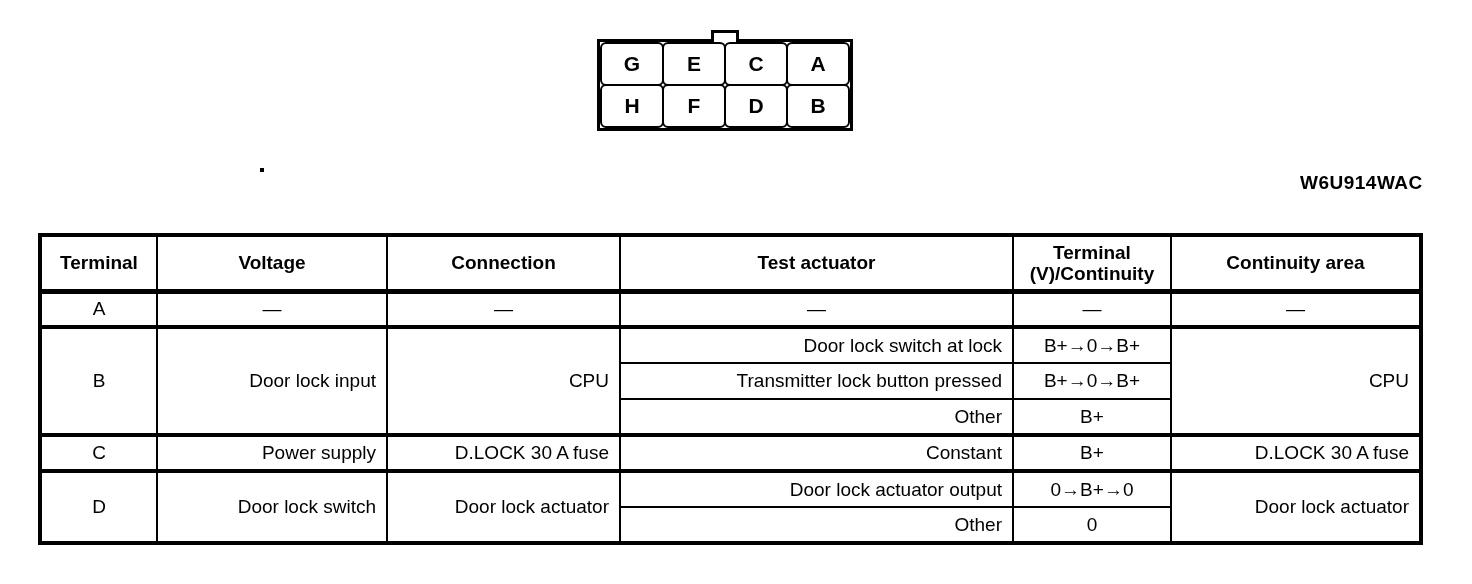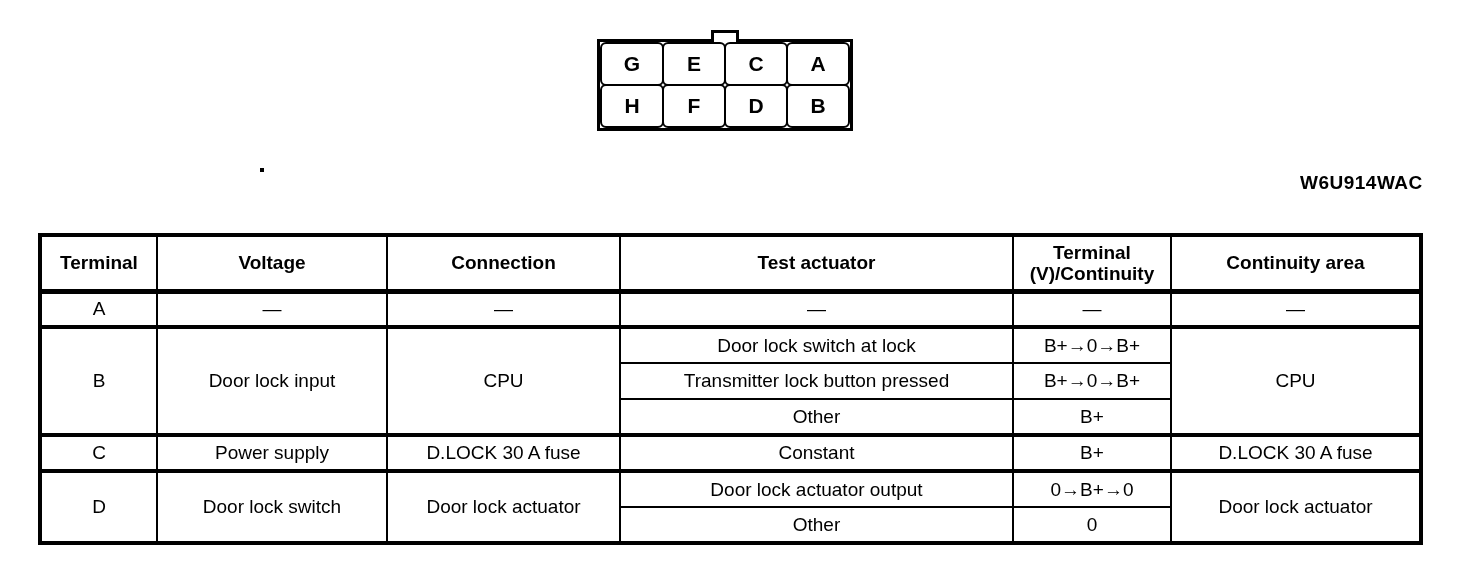--- a/index.html
+++ b/index.html
@@ -82,21 +82,21 @@
     height: 56px;
     font-weight: 700;
     text-align: center;
     border-bottom: 5px solid #000;
     padding: 0 4px;
   }
   .terminal-table tbody td { height: 36px; }
   .terminal-table tbody tr.group-start > td { border-top: 4px solid #000; }
   .th-stack { line-height: 21px; }
   .c { text-align: center; padding: 0 4px; }
-  .l { text-align: center; }
+  .l { text-align: right; }
 </style>
 </head>
 <body>
 
 <div class="page">
 
   <div class="connector">
     <div class="connector-tab"></div>
     <div class="connector-grid">
       <div class="pin">G</div>

